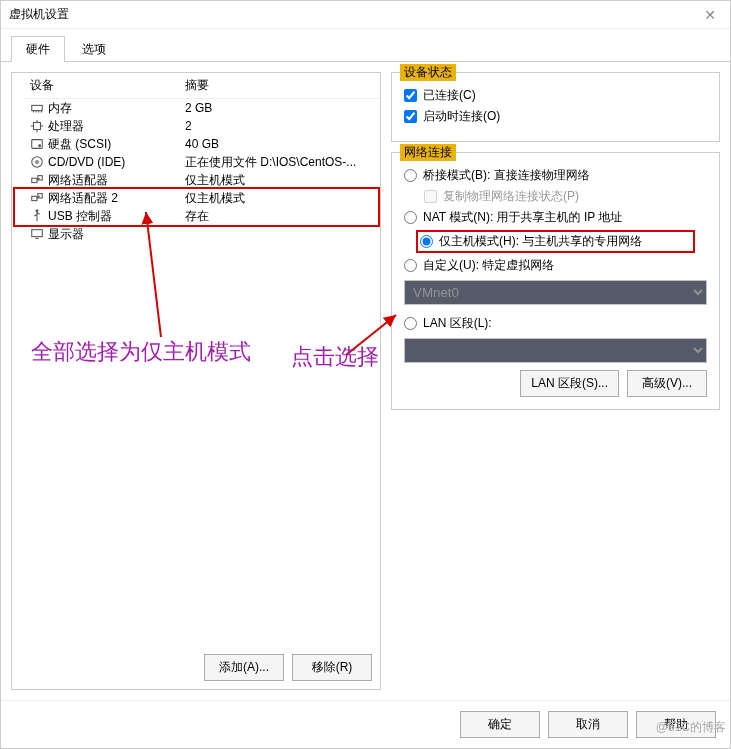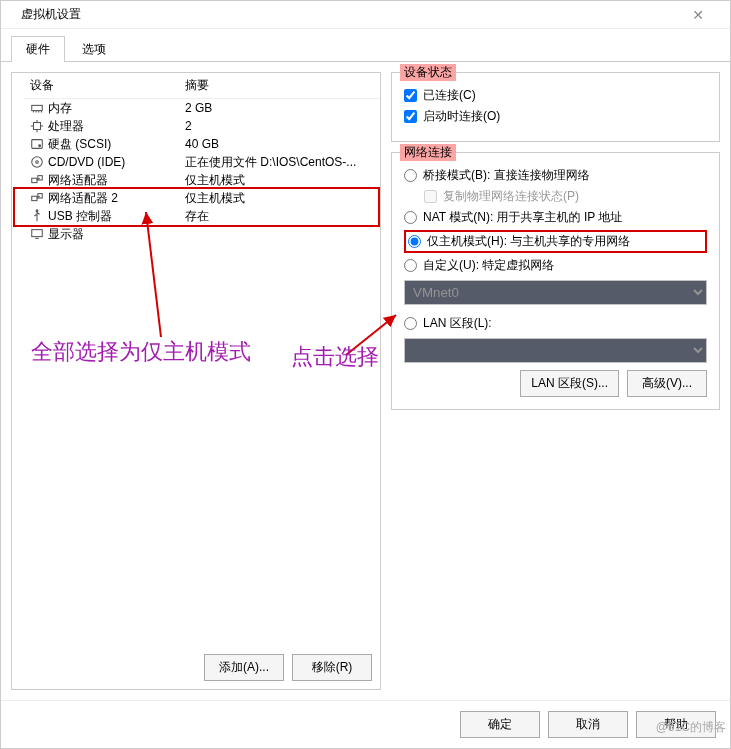--- a/index.html
+++ b/index.html
@@ -18,21 +18,21 @@
     width: 731px;
     height: 749px;
     display: flex;
     flex-direction: column;
     position: relative;
   }
   .titlebar {
     display: flex;
     align-items: center;
     justify-content: space-between;
-    padding: 4px 20px;
+    padding: 4px 8px;
     height: 28px;
     border-bottom: 1px solid #eee;
     font-size: 12px;
   }
   .close-x {
     font-size: 14px;
     color: #888;
     padding: 0 6px;
     cursor: pointer;
   }
@@ -133,21 +133,21 @@
   }
   .group {
     border: 1px solid #ccc;
     padding: 10px 12px 12px 12px;
     position: relative;
   }
   .group-title {
     position: absolute;
     top: -9px;
     left: 8px;
-    background: #fca5a5;
+    background: #eab308;
     padding: 0 4px;
     font-size: 12px;
     font-family: Liberation Serif, serif;
   }
   .chk, .rad {
     display: flex;
     align-items: center;
     gap: 6px;
     margin: 4px 0;
   }
@@ -163,21 +163,21 @@
   }
   .row-btns {
     display: flex;
     justify-content: flex-end;
     gap: 8px;
     margin-top: 1px;
   }
   .red-highlight-radio {
     border: 2px solid #d40000;
     padding: 1px 2px;
-    margin: 2px 0;
+    margin: 2px 12px;
   }
   .footer {
     display: flex;
     justify-content: flex-end;
     gap: 8px;
     padding: 10px 14px;
     border-top: 1px solid #eee;
   }
   .annot {
     position: absolute;

